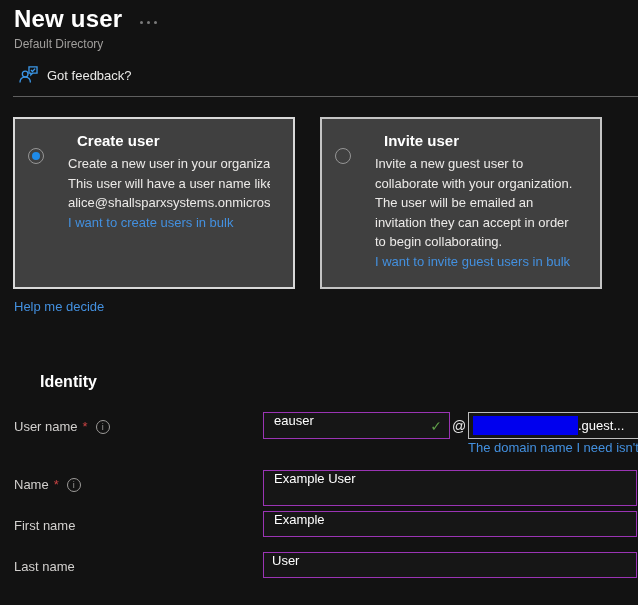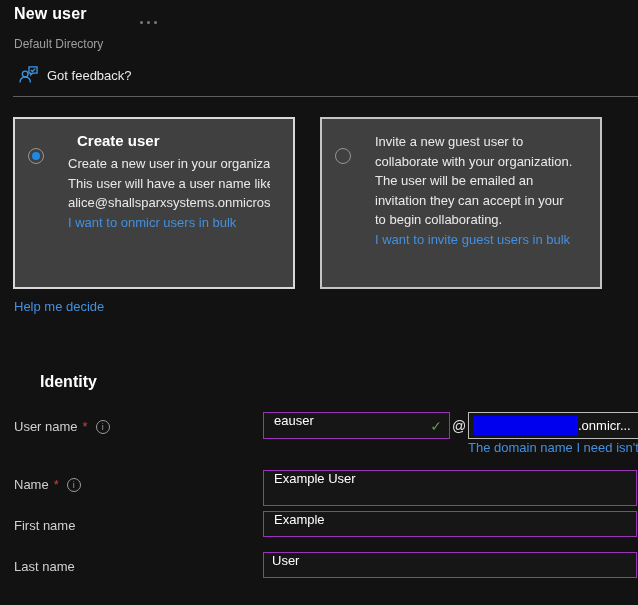--- a/index.html
+++ b/index.html
@@ -8,21 +8,21 @@
     position: relative;
     width: 638px; height: 605px;
     background: #121212;
     color: #ffffff;
     font-family: "Liberation Sans", sans-serif;
     overflow: hidden;
   }
   
   .page-title {
     position: absolute; left: 14px; top: 5px;
-    font-size: 16px; font-weight: bold; letter-spacing: 0.2px;
+    font-size: 24px; font-weight: bold; letter-spacing: 0.2px;
   }
   .context-menu {
     position: absolute; left: 138px; top: 19px;
     display: flex; gap: 4px; cursor: pointer; padding: 2px;
   }
   .context-menu i {
     width: 3px; height: 3px; border-radius: 50%;
     background: #7a7a7a; display: block;
   }
   .subtitle {
@@ -150,33 +150,34 @@
 
   <div class="card">
     <div class="card-radio-col">
       <span class="radio checked"></span>
     </div>
     <div class="card-body">
       <div class="card-title">Create user</div>
       <div class="card-line">Create a new user in your organization.</div>
       <div class="card-line">This user will have a user name like</div>
       <div class="card-line">alice@shallsparxsystems.onmicrosoft.com.</div>
-      <a class="link card-link">I want to onmicr users in bulk</a>
+      <a class="link card-link">I want to create users in bulk</a>
     </div>
   </div>
 
   <div class="card dim">
     <div class="card-radio-col">
       <span class="radio"></span>
     </div>
     <div class="card-body">
+      <div class="card-title">Invite user</div>
       <div class="card-line">Invite a new guest user to</div>
       <div class="card-line">collaborate with your organization.</div>
       <div class="card-line">The user will be emailed an</div>
-      <div class="card-line">invitation they can accept in your</div>
+      <div class="card-line">invitation they can accept in order</div>
       <div class="card-line">to begin collaborating.</div>
       <a class="link card-link">I want to invite guest users in bulk</a>
     </div>
   </div>
 
 </div>
 
 <a class="link help-link">Help me decide</a>
 
 <h2 class="section-heading">Identity</h2>
@@ -186,21 +187,21 @@
   <span class="req">*</span>
   <i class="info-icon">i</i>
 </div>
 <div class="text-input" style="top: 412px; width: 187px;">
   <span>eauser</span>
   <span class="input-check">✓</span>
 </div>
 <span class="at-sign">@</span>
 <div class="domain-select">
   <span class="domain-selection"></span>
-  <span class="domain-suffix">.onmicr...</span>
+  <span class="domain-suffix">.guest...</span>
 </div>
 <a class="link domain-link">The domain name I need isn't</a>
 
 <div class="field-label" style="top: 477px;">
   <span>Name</span>
   <span class="req">*</span>
   <i class="info-icon">i</i>
 </div>
 <div class="text-input" style="top: 470px; width: 374px; height: 36px;">
   <span>Example User</span>

